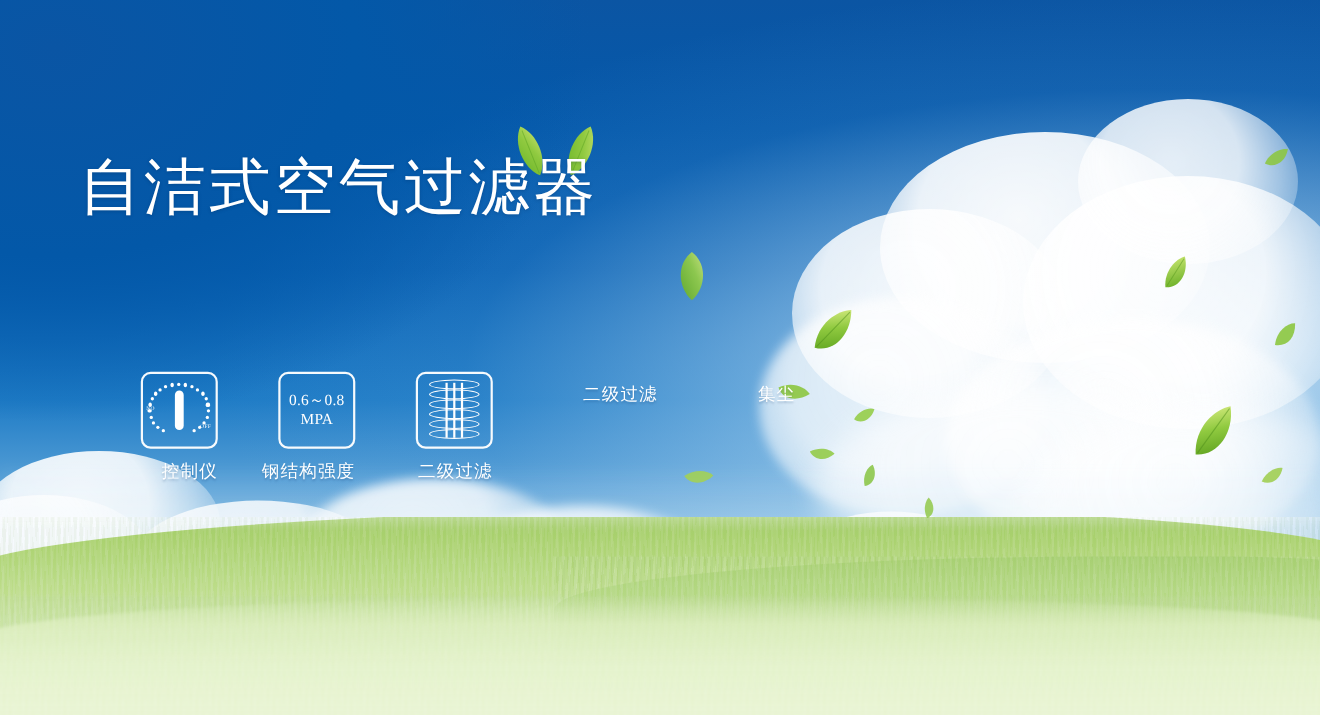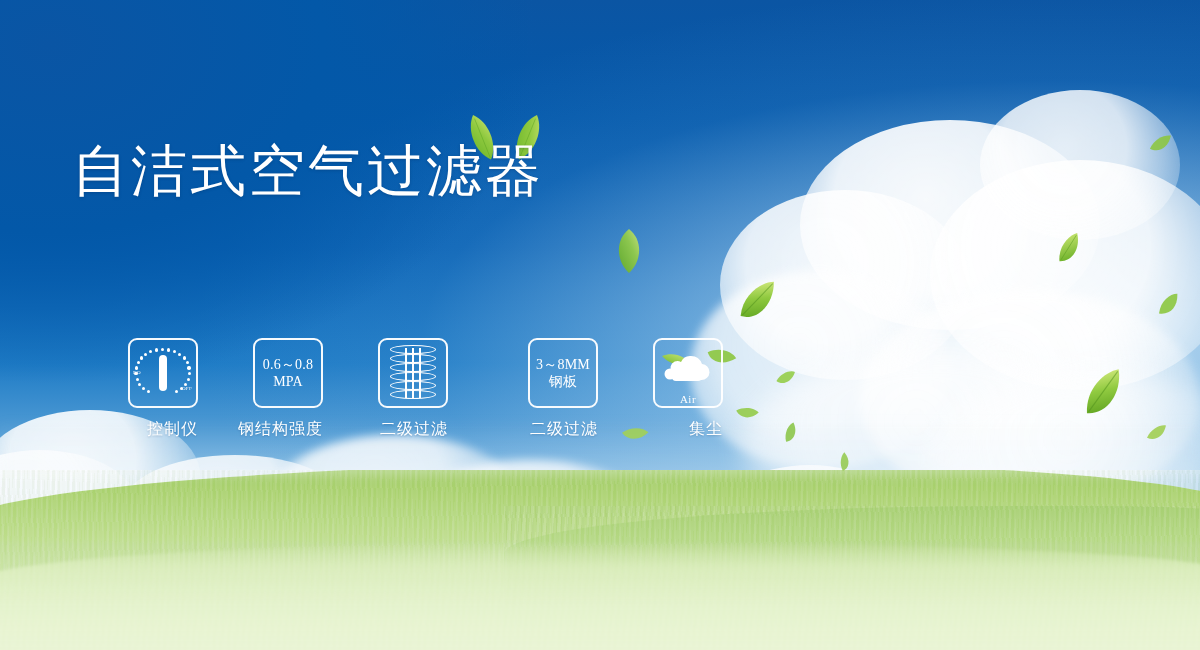--- a/index.html
+++ b/index.html
@@ -444,42 +444,21 @@
           <div class="ring" style="top:18px;"></div>
           <div class="ring" style="top:27px;"></div>
           <div class="ring" style="top:36px;"></div>
           <div class="ring" style="top:45px;"></div>
         </div>
       </div>
       <div class="flabel">二级过滤</div>
     </div>
 
     <div class="feature">
-      <div class="fbox">
-        <div class="txt">3～8MM</div>
-        <div class="txt">钢板</div>
-      </div>
       <div class="flabel">二级过滤</div>
     </div>
 
     <div class="feature narrow">
-      <div class="fbox">
-        <div class="cicon">
-          <svg width="56" height="40" viewBox="0 0 56 40">
-            <defs>
-              <linearGradient id="swoosh" x1="0" y1="1" x2="1" y2="0">
-                <stop offset="0%" stop-color="#6fb72b"></stop>
-                <stop offset="100%" stop-color="#cde97a"></stop>
-              </linearGradient>
-            </defs>
-            <path d="M2 3 C14 -2 26 4 31 11 C22 13 10 12 2 3 Z" fill="url(#swoosh)"></path>
-            <path d="M20 22 a7 7 0 1 1 3 -13 a10 10 0 0 1 10 -6 a12 12 0 0 1 11 8 a8 8 0 0 1 -1 16 L21 27 a5 5 0 0 1 -1 -5 Z" fill="#ffffff" transform="translate(-2,0)"></path>
-            <circle cx="10" cy="21" r="5.5" fill="#ffffff"></circle>
-            <rect x="12" y="20" width="30" height="8" rx="4" fill="#ffffff"></rect>
-          </svg>
-          <div style="position:absolute; left:0; right:0; bottom:-12px; text-align:center; font-size:11px; color:#fff; letter-spacing:0.5px;">Air</div>
-        </div>
-      </div>
       <div class="flabel">集尘</div>
     </div>
 
   </div>
 </div>
 
 </body></html>

